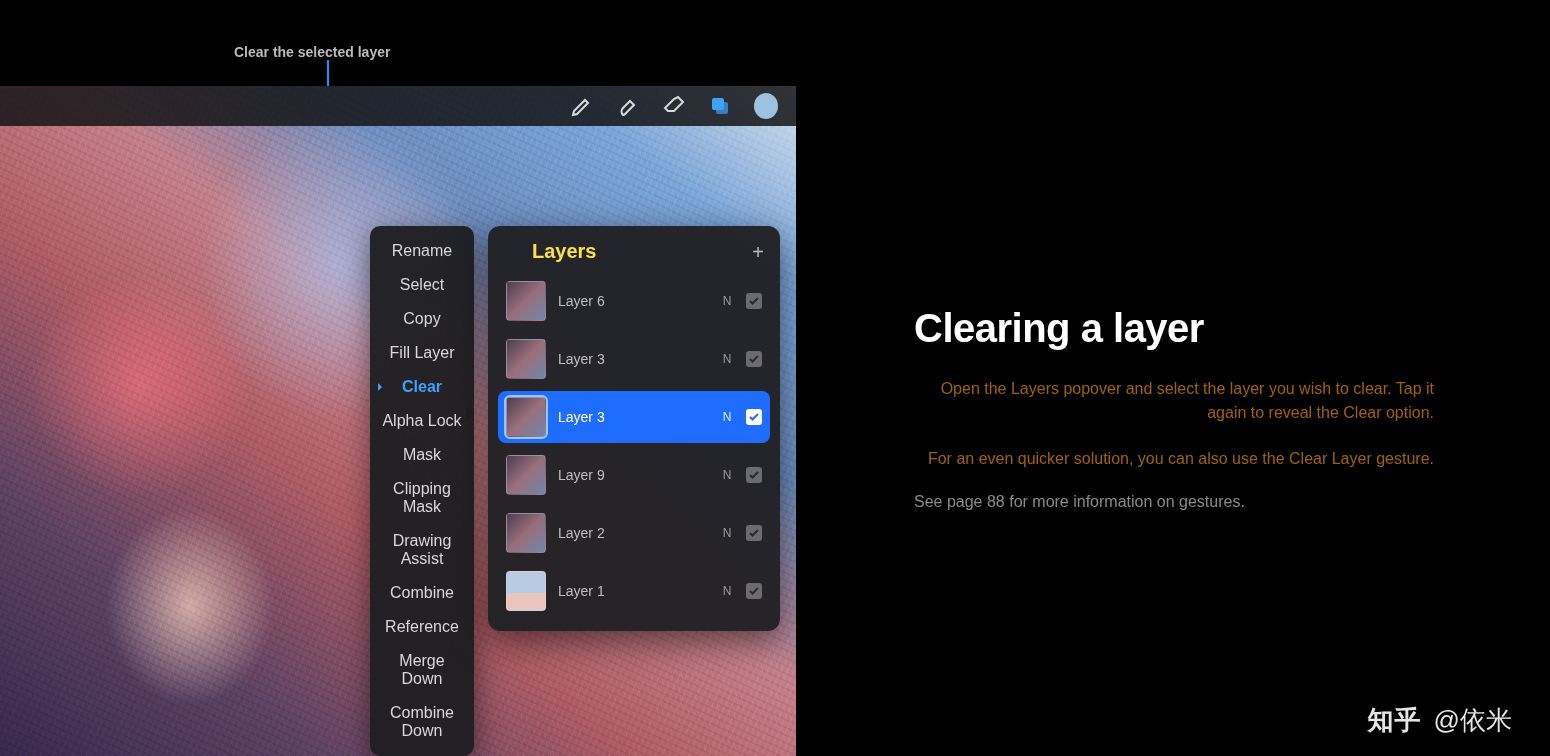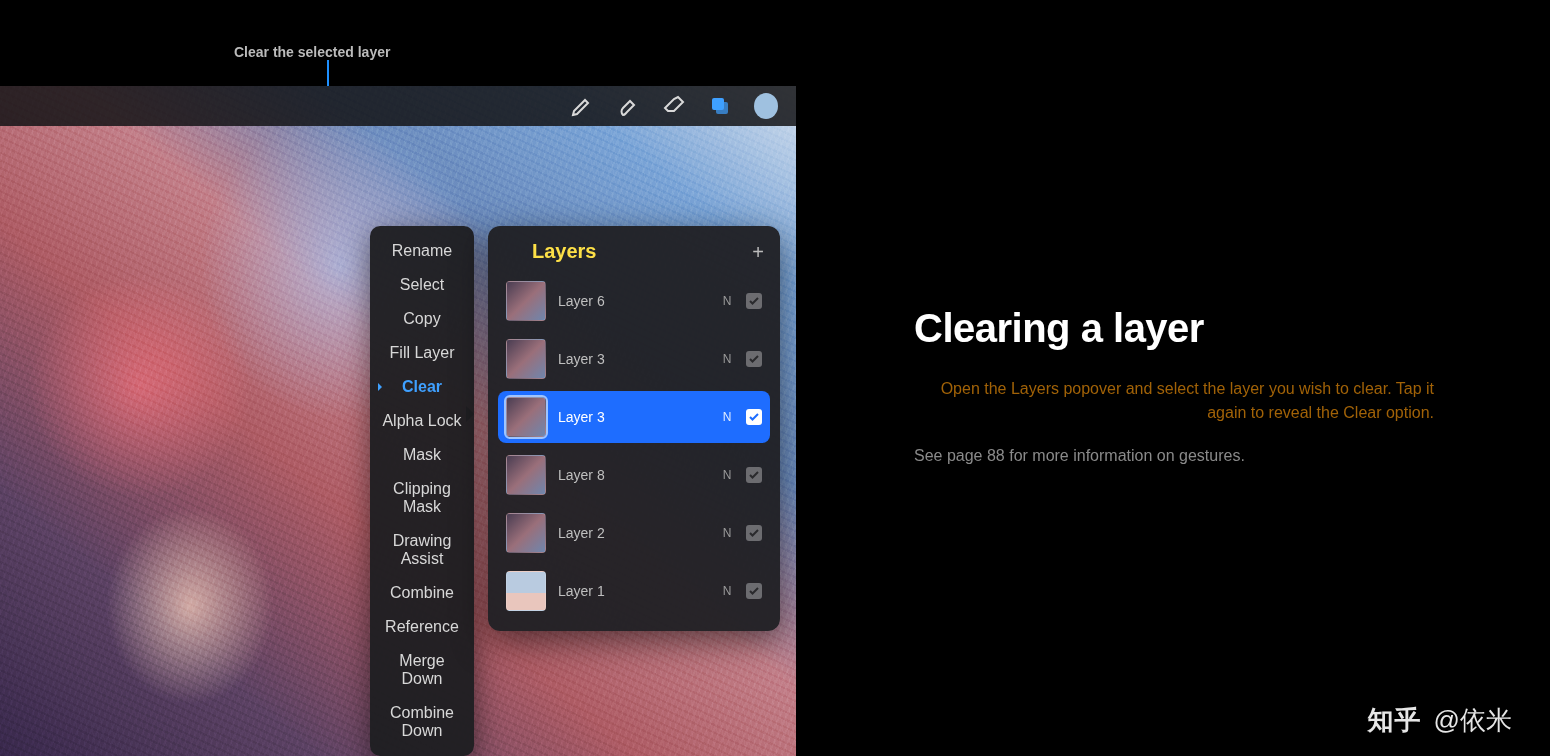--- a/index.html
+++ b/index.html
@@ -264,21 +264,21 @@
         <span class="lp-name">Layer 3</span>
         <span class="lp-blend">N</span>
         <span class="lp-check">
             <svg viewBox="0 0 10 10">
               <path d="M1 5l2.5 2.5L9 2" stroke="#1e6dff" stroke-width="2" fill="none"></path>
             </svg>
           </span>
       </div>
       <div class="lp-row">
         <div class="lp-thumb"></div>
-        <span class="lp-name">Layer 8</span>
+        <span class="lp-name">Layer 9</span>
         <span class="lp-blend">N</span>
         <span class="lp-check">
             <svg viewBox="0 0 10 10">
               <path d="M1 5l2.5 2.5L9 2" stroke="#2a2a2d" stroke-width="2" fill="none"></path>
             </svg>
           </span>
       </div>
       <div class="lp-row">
         <div class="lp-thumb"></div>
         <span class="lp-name">Layer 2</span>
@@ -299,19 +299,20 @@
             </svg>
           </span>
       </div>
     </div>
   </div>
 </div>
 
 <div class="doc-text">
   <h1 class="doc-title">Clearing a layer</h1>
   <p class="doc-para">Open the Layers popover and select the layer you wish to clear. Tap it again to reveal the Clear option.</p>
+  <p class="doc-para">For an even quicker solution, you can also use the Clear Layer gesture.</p>
   <p class="doc-note">See page 88 for more information on gestures.</p>
 </div>
 
 <div class="watermark">
   <span class="zhihu-logo">知乎</span>
   <span>@依米</span>
 </div>
 
 </body></html>

